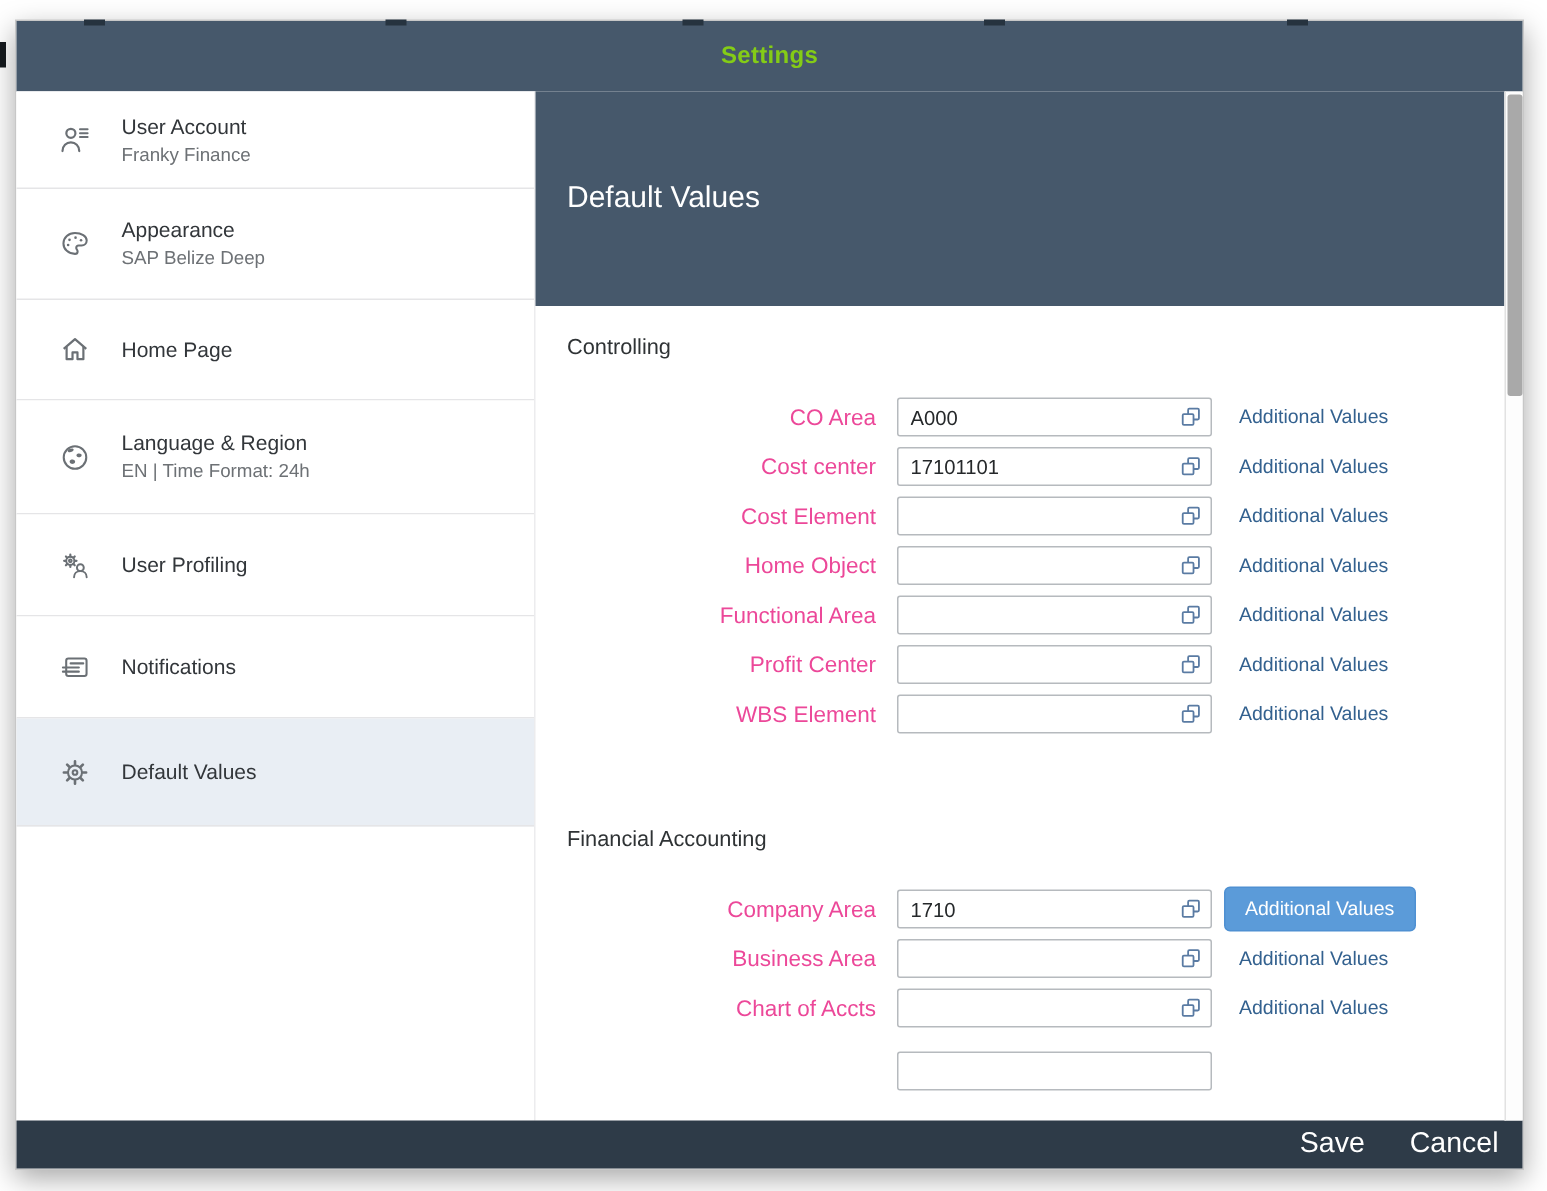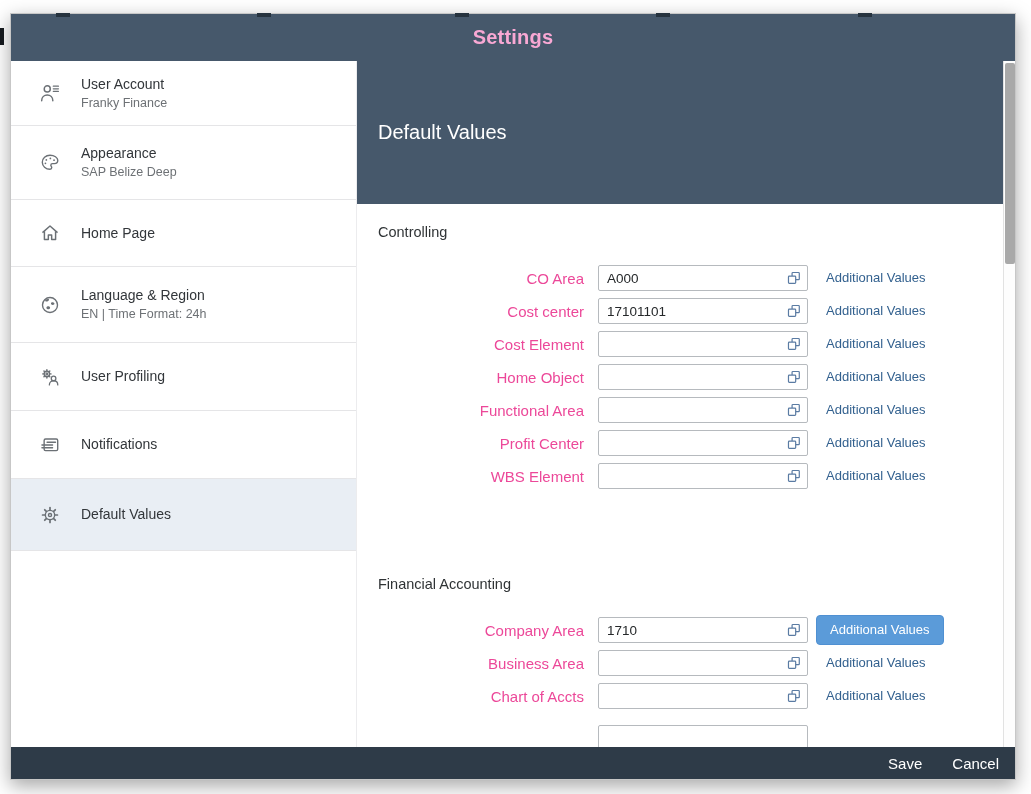--- a/index.html
+++ b/index.html
@@ -23,21 +23,21 @@
 
   .dialog{
     position:absolute;left:10px;top:13px;width:1006px;height:767px;
     background:#fff;display:flex;flex-direction:column;z-index:2;
     box-shadow:0 6px 18px rgba(0,0,0,.35);border:1px solid rgba(0,0,0,.22);
   }
   .titlebar{
     height:47px;flex:0 0 auto;background:var(--header-bg);
     display:flex;align-items:center;justify-content:center;
   }
-  .titlebar .title{color:#f9a8d4;font-size:20px;font-weight:600;letter-spacing:.2px;}
+  .titlebar .title{color:#84cc16;font-size:16px;font-weight:600;letter-spacing:.2px;}
 
   .dialog-body{flex:1;display:flex;min-height:0;}
 
   
   .sidebar{width:346px;flex:0 0 auto;background:#fff;border-right:1px solid #ececee;display:flex;flex-direction:column;}
   .side-item{display:flex;align-items:center;padding:0 16px 0 28px;border-bottom:1px solid #e5e5e7;cursor:pointer;background:#fff;}
   .side-item:nth-child(1){height:65px;}
   .side-item:nth-child(2){height:74px;}
   .side-item:nth-child(3){height:67px;}
   .side-item:nth-child(4){height:76px;}
@@ -52,21 +52,21 @@
   .side-texts .s{font-size:12.5px;color:#6d7175;margin-top:3px;line-height:15px;}
 
   
   .content{flex:1;display:flex;min-width:0;}
   .main-col{flex:1;display:flex;flex-direction:column;min-width:0;}
   .page-header{height:143px;flex:0 0 auto;background:var(--header-bg);display:flex;align-items:center;padding-left:21px;}
   .page-title{color:#fff;font-size:20px;font-weight:400;}
   .scroll-area{flex:1;overflow:hidden;padding-left:21px;position:relative;}
 
   .section-1{margin-top:19px;}
-  .section-2{margin-top:86px;}
+  .section-2{margin-top:62px;}
   .section-title{font-size:14.5px;color:#2f3335;margin-bottom:24px;line-height:18px;}
 
   .frow{display:flex;align-items:center;margin-bottom:7px;height:26px;}
   .flabel{width:206px;flex:0 0 auto;text-align:right;font-size:15px;color:#ec4899;line-height:15px;}
   .finput{
     margin-left:14px;width:210px;height:26px;flex:0 0 auto;
     border:1px solid #b6babe;border-radius:2px;background:#fff;
     display:flex;align-items:center;
   }
   .finput input{
@@ -89,21 +89,21 @@
   
   .scrollbar-col{width:12px;flex:0 0 auto;background:#fdfdfd;border-left:1px solid #e2e2e2;position:relative;}
   .scroll-thumb{position:absolute;left:1px;top:2px;width:10px;height:201px;background:#a9a9a9;border-radius:2px;cursor:pointer;}
 
   
   .footerbar{
     height:32px;flex:0 0 auto;background:var(--footer-bg);
     display:flex;align-items:center;justify-content:flex-end;gap:24px;padding-right:13px;
   }
   .footerbar button{
-    background:none;border:0;color:#fff;font-size:15px;cursor:pointer;
+    background:none;border:0;color:#fff;font-size:19px;cursor:pointer;
     font-family:"Liberation Sans", sans-serif;padding:2px 3px;
   }
 </style>
 </head>
 <body>
 
 <div class="artifact edge" style="left:0;top:28px;width:4px;height:17px;"></div>
 <div class="artifact" style="left:56px;top:13px;width:14px;height:4px;"></div>
 <div class="artifact" style="left:257px;top:13px;width:14px;height:4px;"></div>
 <div class="artifact" style="left:455px;top:13px;width:14px;height:4px;"></div>

